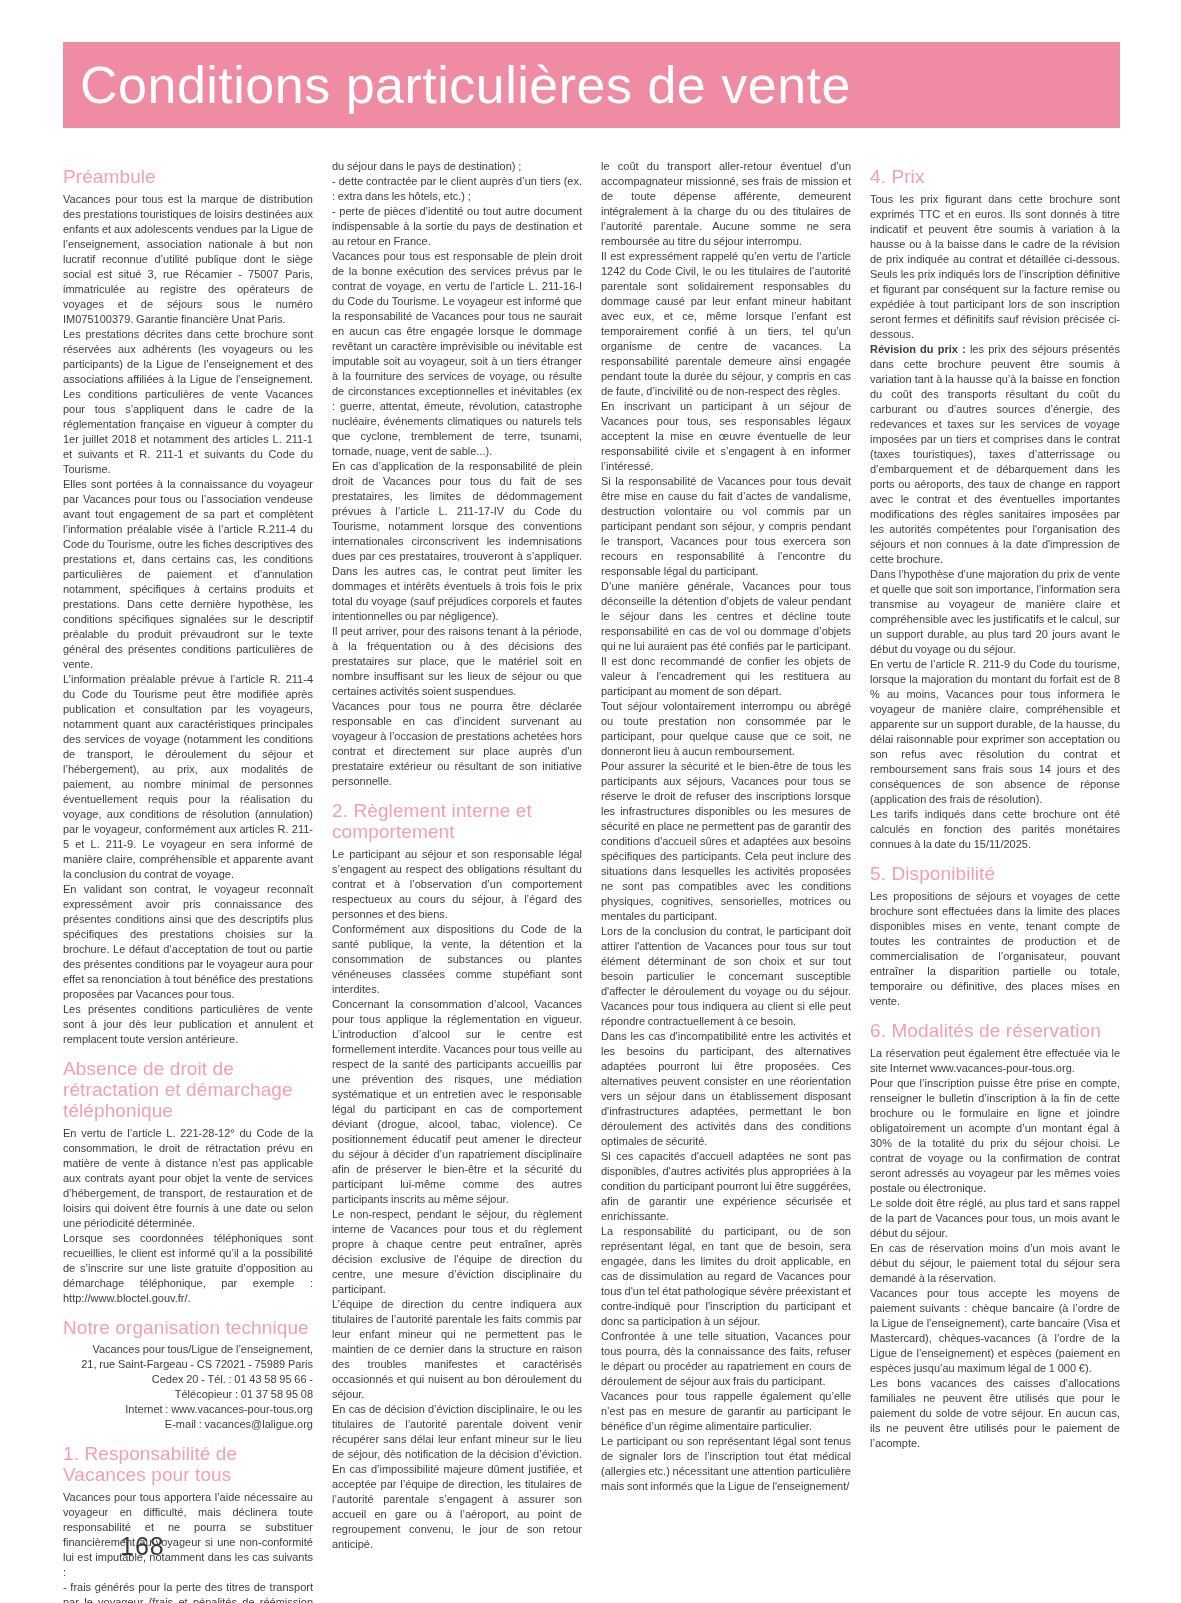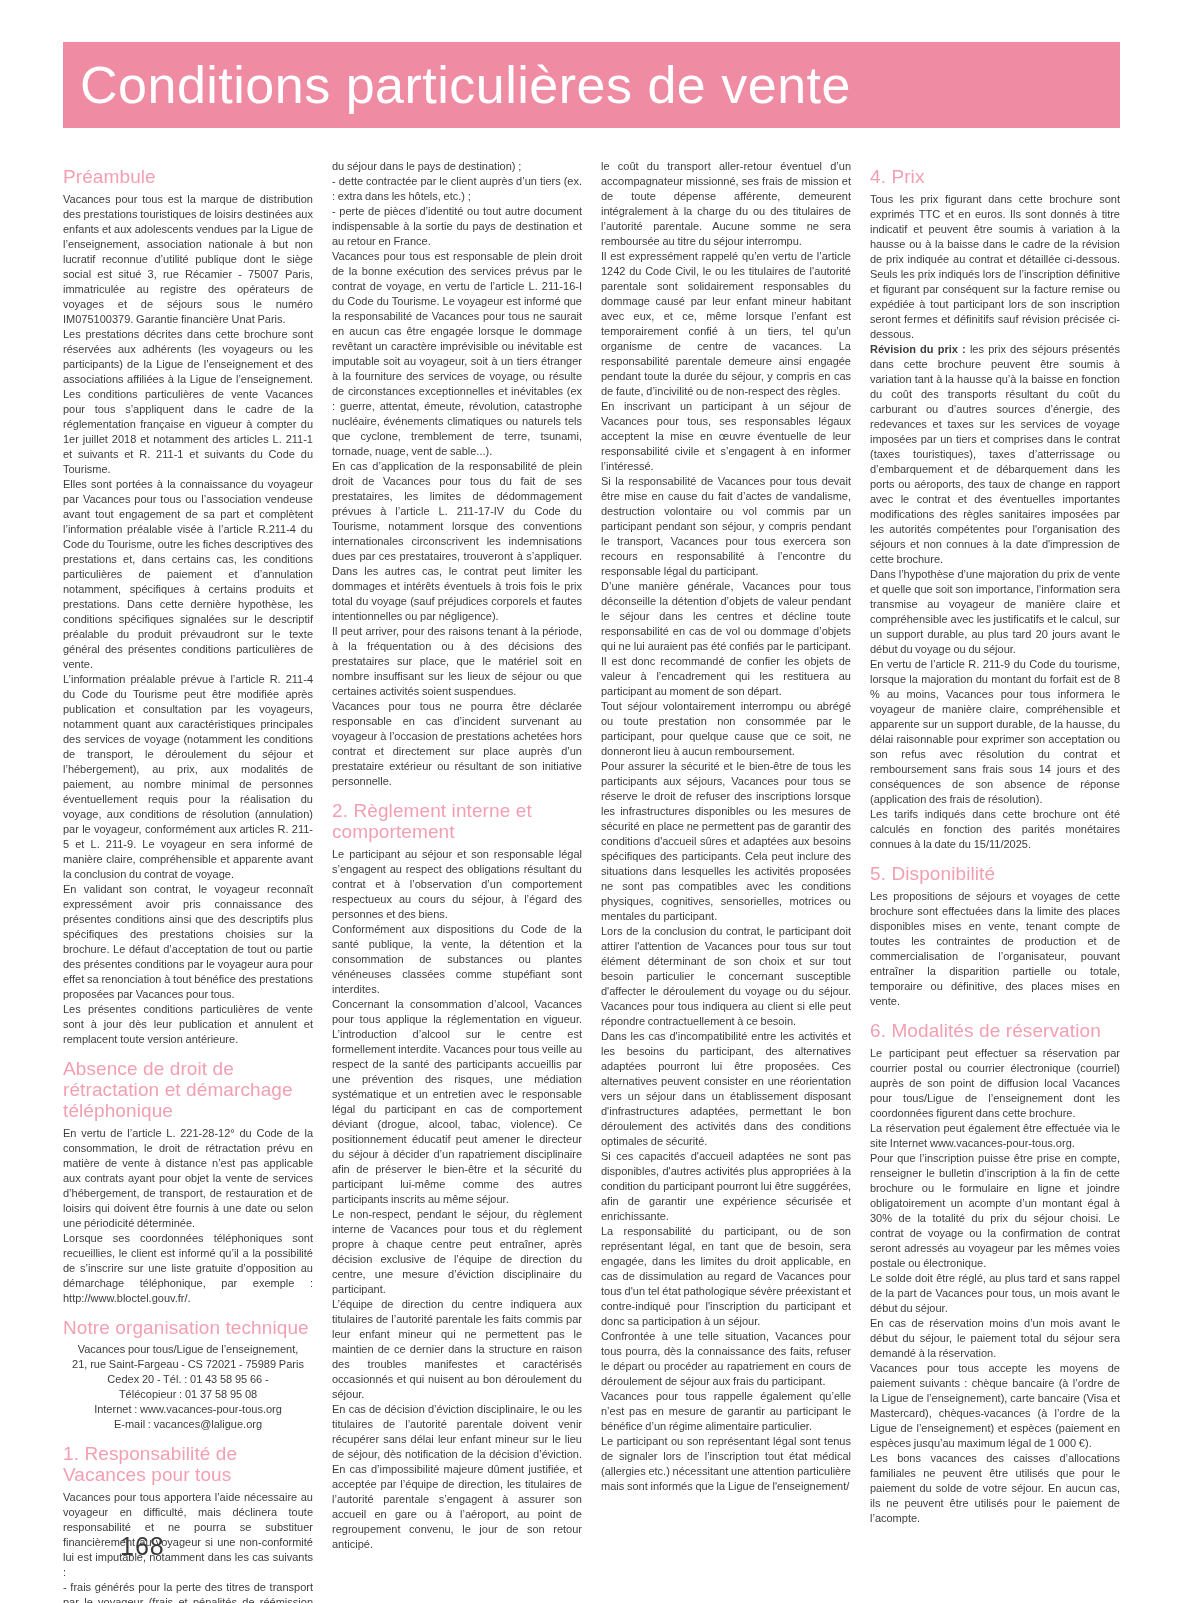--- a/index.html
+++ b/index.html
@@ -58,21 +58,21 @@
   .para {
     margin: 0;
     font-size: 11px;
     line-height: 15px;
     text-align: justify;
     hyphens: auto;
     -webkit-hyphens: auto;
     word-spacing: -0.3px;
   }
   .para.left {
-    text-align: center;
+    text-align: right;
     hyphens: none;
   }
   .para strong {
     font-weight: 700;
     color: #3c3c3c;
   }
   .footer {
     position: absolute;
     left: 120px;
     top: 1532px;
@@ -147,21 +147,20 @@
       <div class="col">
         <h2 class="heading">4. Prix</h2>
         <p class="para">Tous les prix figurant dans cette brochure sont exprimés TTC et en euros. Ils sont donnés à titre indicatif et peuvent être soumis à variation à la hausse ou à la baisse dans le cadre de la révision de prix indiquée au contrat et détaillée ci-dessous. Seuls les prix indiqués lors de l’inscription définitive et figurant par conséquent sur la facture remise ou expédiée à tout participant lors de son inscription seront fermes et définitifs sauf révision précisée ci-dessous.</p>
         <p class="para"><strong>Révision du prix :</strong> les prix des séjours présentés dans cette brochure peuvent être soumis à variation tant à la hausse qu’à la baisse en fonction du coût des transports résultant du coût du carburant ou d’autres sources d’énergie, des redevances et taxes sur les services de voyage imposées par un tiers et comprises dans le contrat (taxes touristiques), taxes d’atterrissage ou d’embarquement et de débarquement dans les ports ou aéroports, des taux de change en rapport avec le contrat et des éventuelles importantes modifications des règles sanitaires imposées par les autorités compétentes pour l'organisation des séjours et non connues à la date d'impression de cette brochure.</p>
         <p class="para">Dans l’hypothèse d’une majoration du prix de vente et quelle que soit son importance, l’information sera transmise au voyageur de manière claire et compréhensible avec les justificatifs et le calcul, sur un support durable, au plus tard 20 jours avant le début du voyage ou du séjour.</p>
         <p class="para">En vertu de l’article R. 211-9 du Code du tourisme, lorsque la majoration du montant du forfait est de 8 % au moins, Vacances pour tous informera le voyageur de manière claire, compréhensible et apparente sur un support durable, de la hausse, du délai raisonnable pour exprimer son acceptation ou son refus avec résolution du contrat et remboursement sans frais sous 14 jours et des conséquences de son absence de réponse (application des frais de résolution).</p>
         <p class="para">Les tarifs indiqués dans cette brochure ont été calculés en fonction des parités monétaires connues à la date du 15/11/2025.</p>
         <h2 class="heading">5. Disponibilité</h2>
         <p class="para">Les propositions de séjours et voyages de cette brochure sont effectuées dans la limite des places disponibles mises en vente, tenant compte de toutes les contraintes de production et de commercialisation de l’organisateur, pouvant entraîner la disparition partielle ou totale, temporaire ou définitive, des places mises en vente.</p>
         <h2 class="heading">6. Modalités de réservation</h2>
-        <p class="para">Le participant peut effectuer sa réservation par courrier postal ou courrier électronique (courriel) auprès de son point de diffusion local Vacances pour tous/Ligue de l’enseignement dont les coordonnées figurent dans cette brochure.</p>
         <p class="para">La réservation peut également être effectuée via le site Internet www.vacances-pour-tous.org.</p>
         <p class="para">Pour que l’inscription puisse être prise en compte, renseigner le bulletin d’inscription à la fin de cette brochure ou le formulaire en ligne et joindre obligatoirement un acompte d’un montant égal à 30% de la totalité du prix du séjour choisi. Le contrat de voyage ou la confirmation de contrat seront adressés au voyageur par les mêmes voies postale ou électronique.</p>
         <p class="para">Le solde doit être réglé, au plus tard et sans rappel de la part de Vacances pour tous, un mois avant le début du séjour.</p>
         <p class="para">En cas de réservation moins d’un mois avant le début du séjour, le paiement total du séjour sera demandé à la réservation.</p>
         <p class="para">Vacances pour tous accepte les moyens de paiement suivants : chèque bancaire (à l’ordre de la Ligue de l’enseignement), carte bancaire (Visa et Mastercard), chèques-vacances (à l’ordre de la Ligue de l’enseignement) et espèces (paiement en espèces jusqu’au maximum légal de 1 000 €).</p>
         <p class="para">Les bons vacances des caisses d’allocations familiales ne peuvent être utilisés que pour le paiement du solde de votre séjour. En aucun cas, ils ne peuvent être utilisés pour le paiement de l’acompte.</p>
       </div>
     </div>
   <div class="footer">
     <span>168</span>

